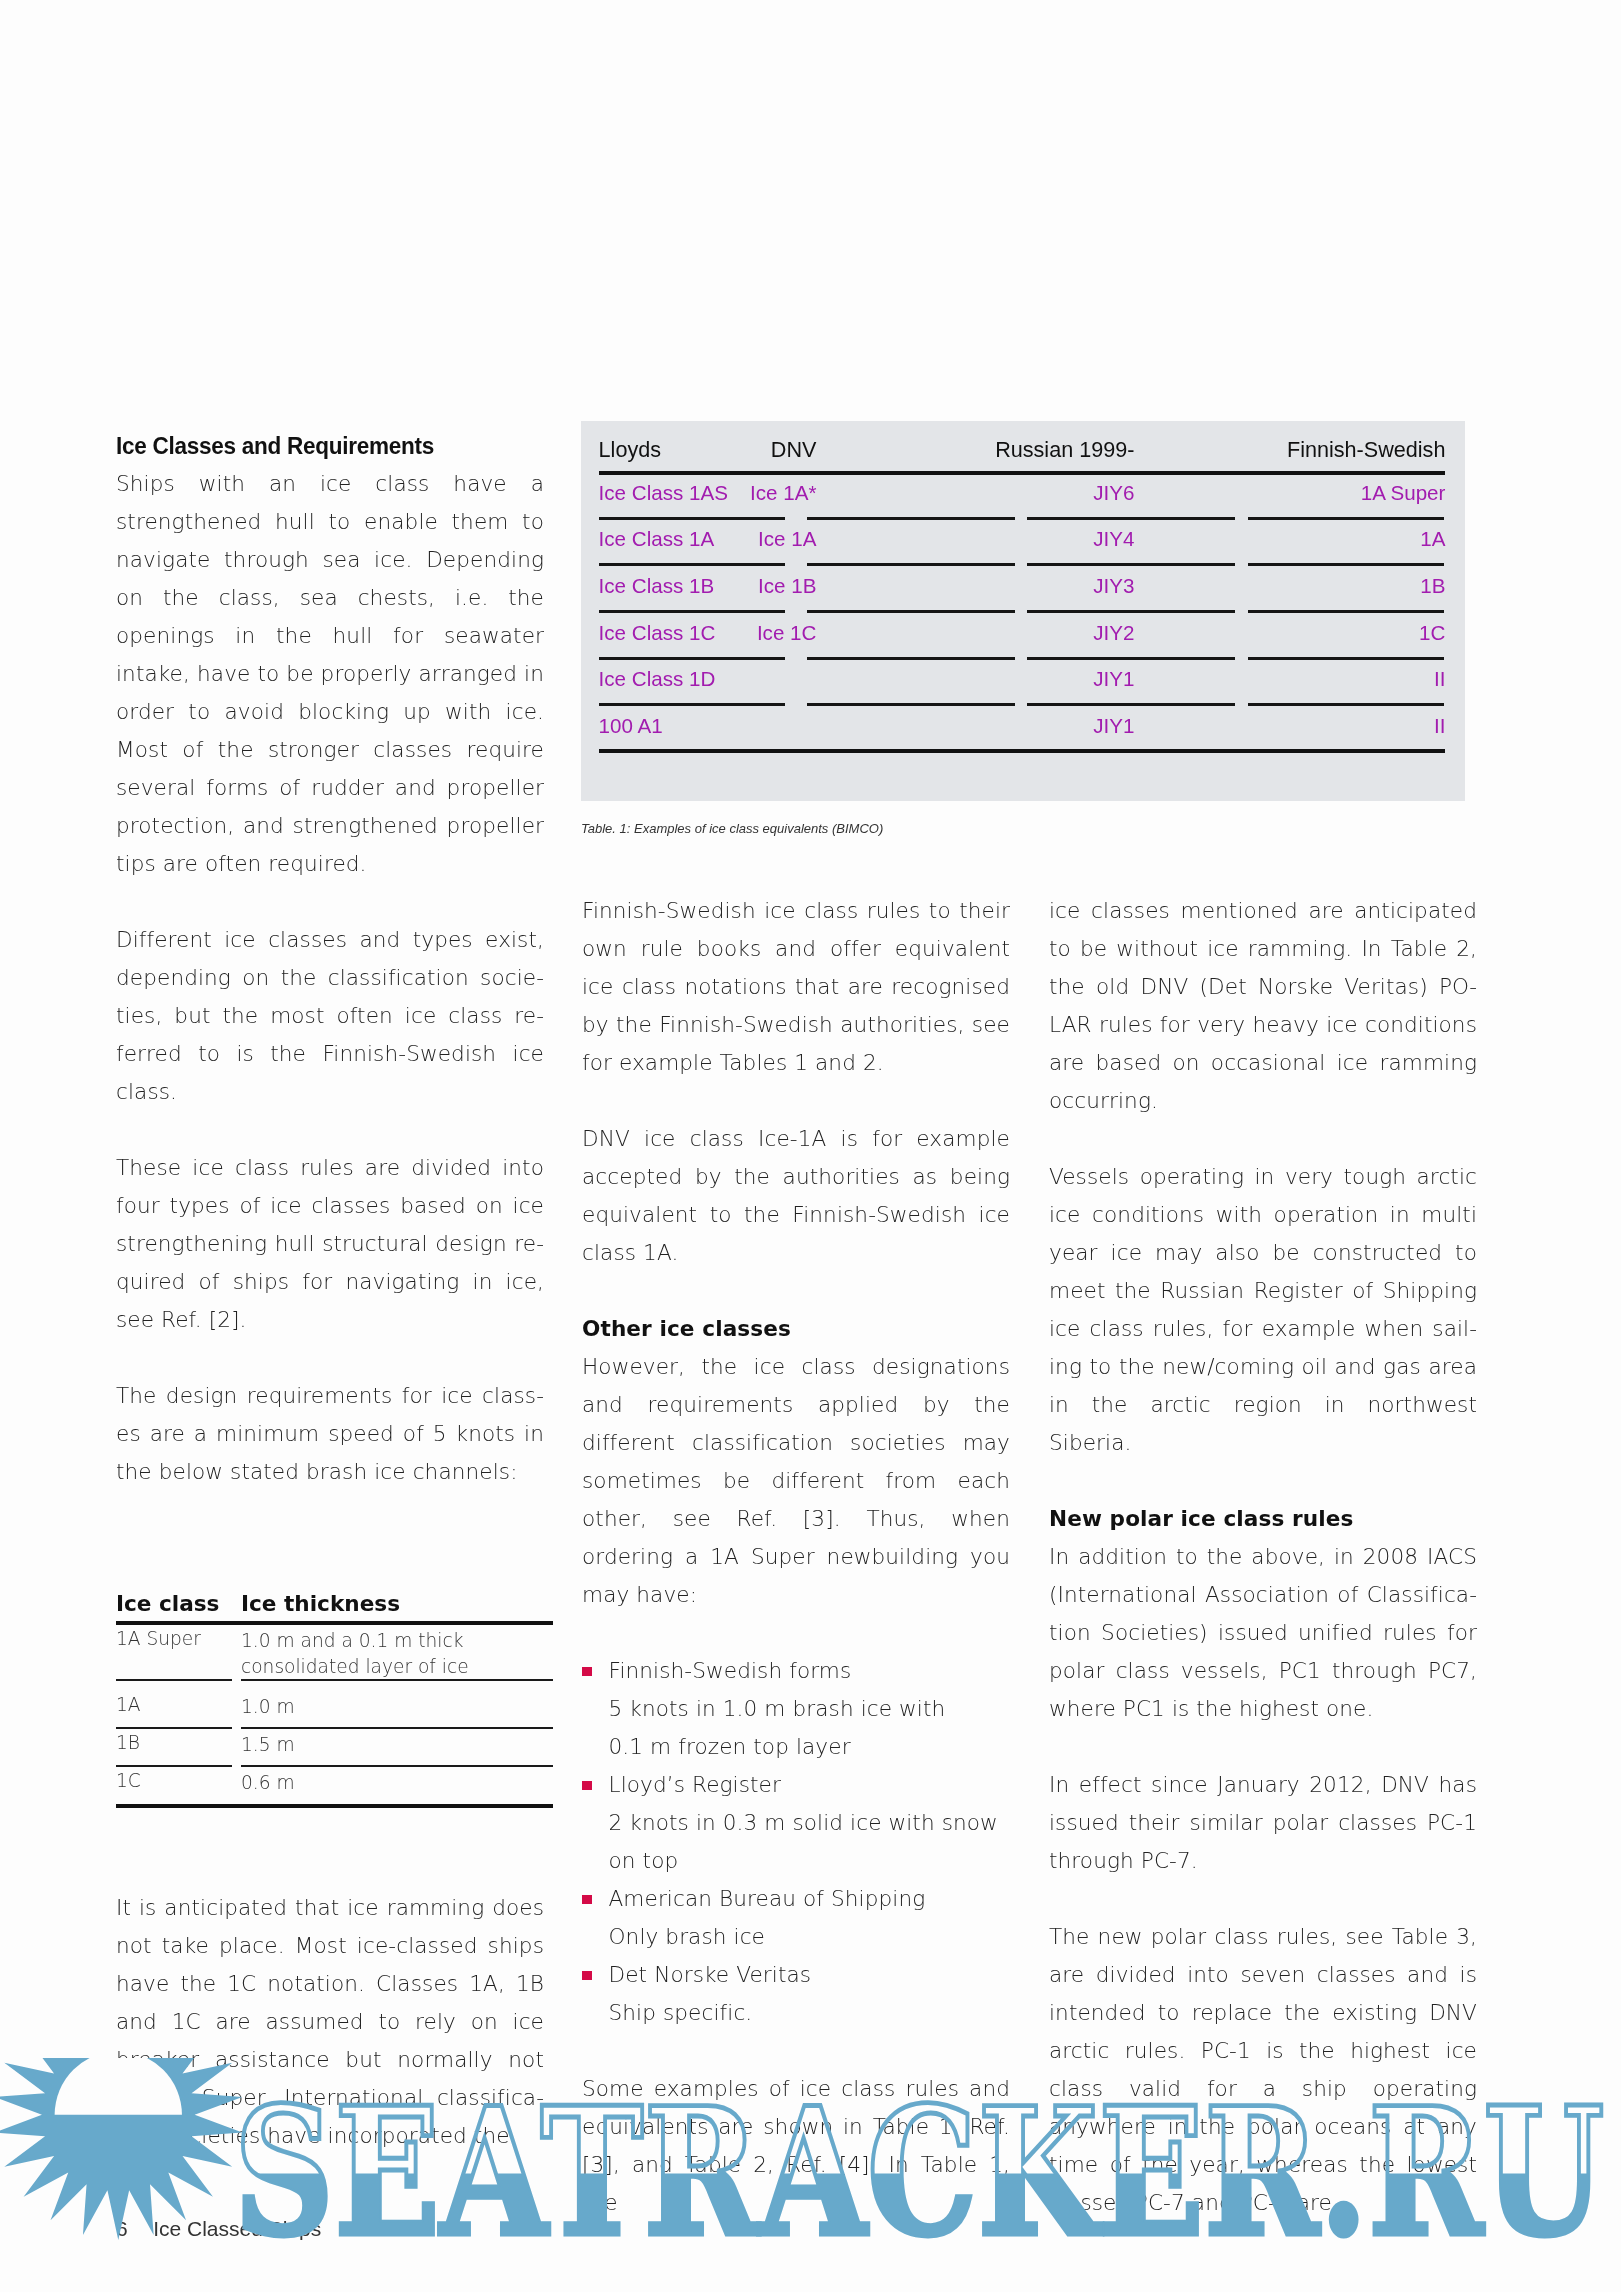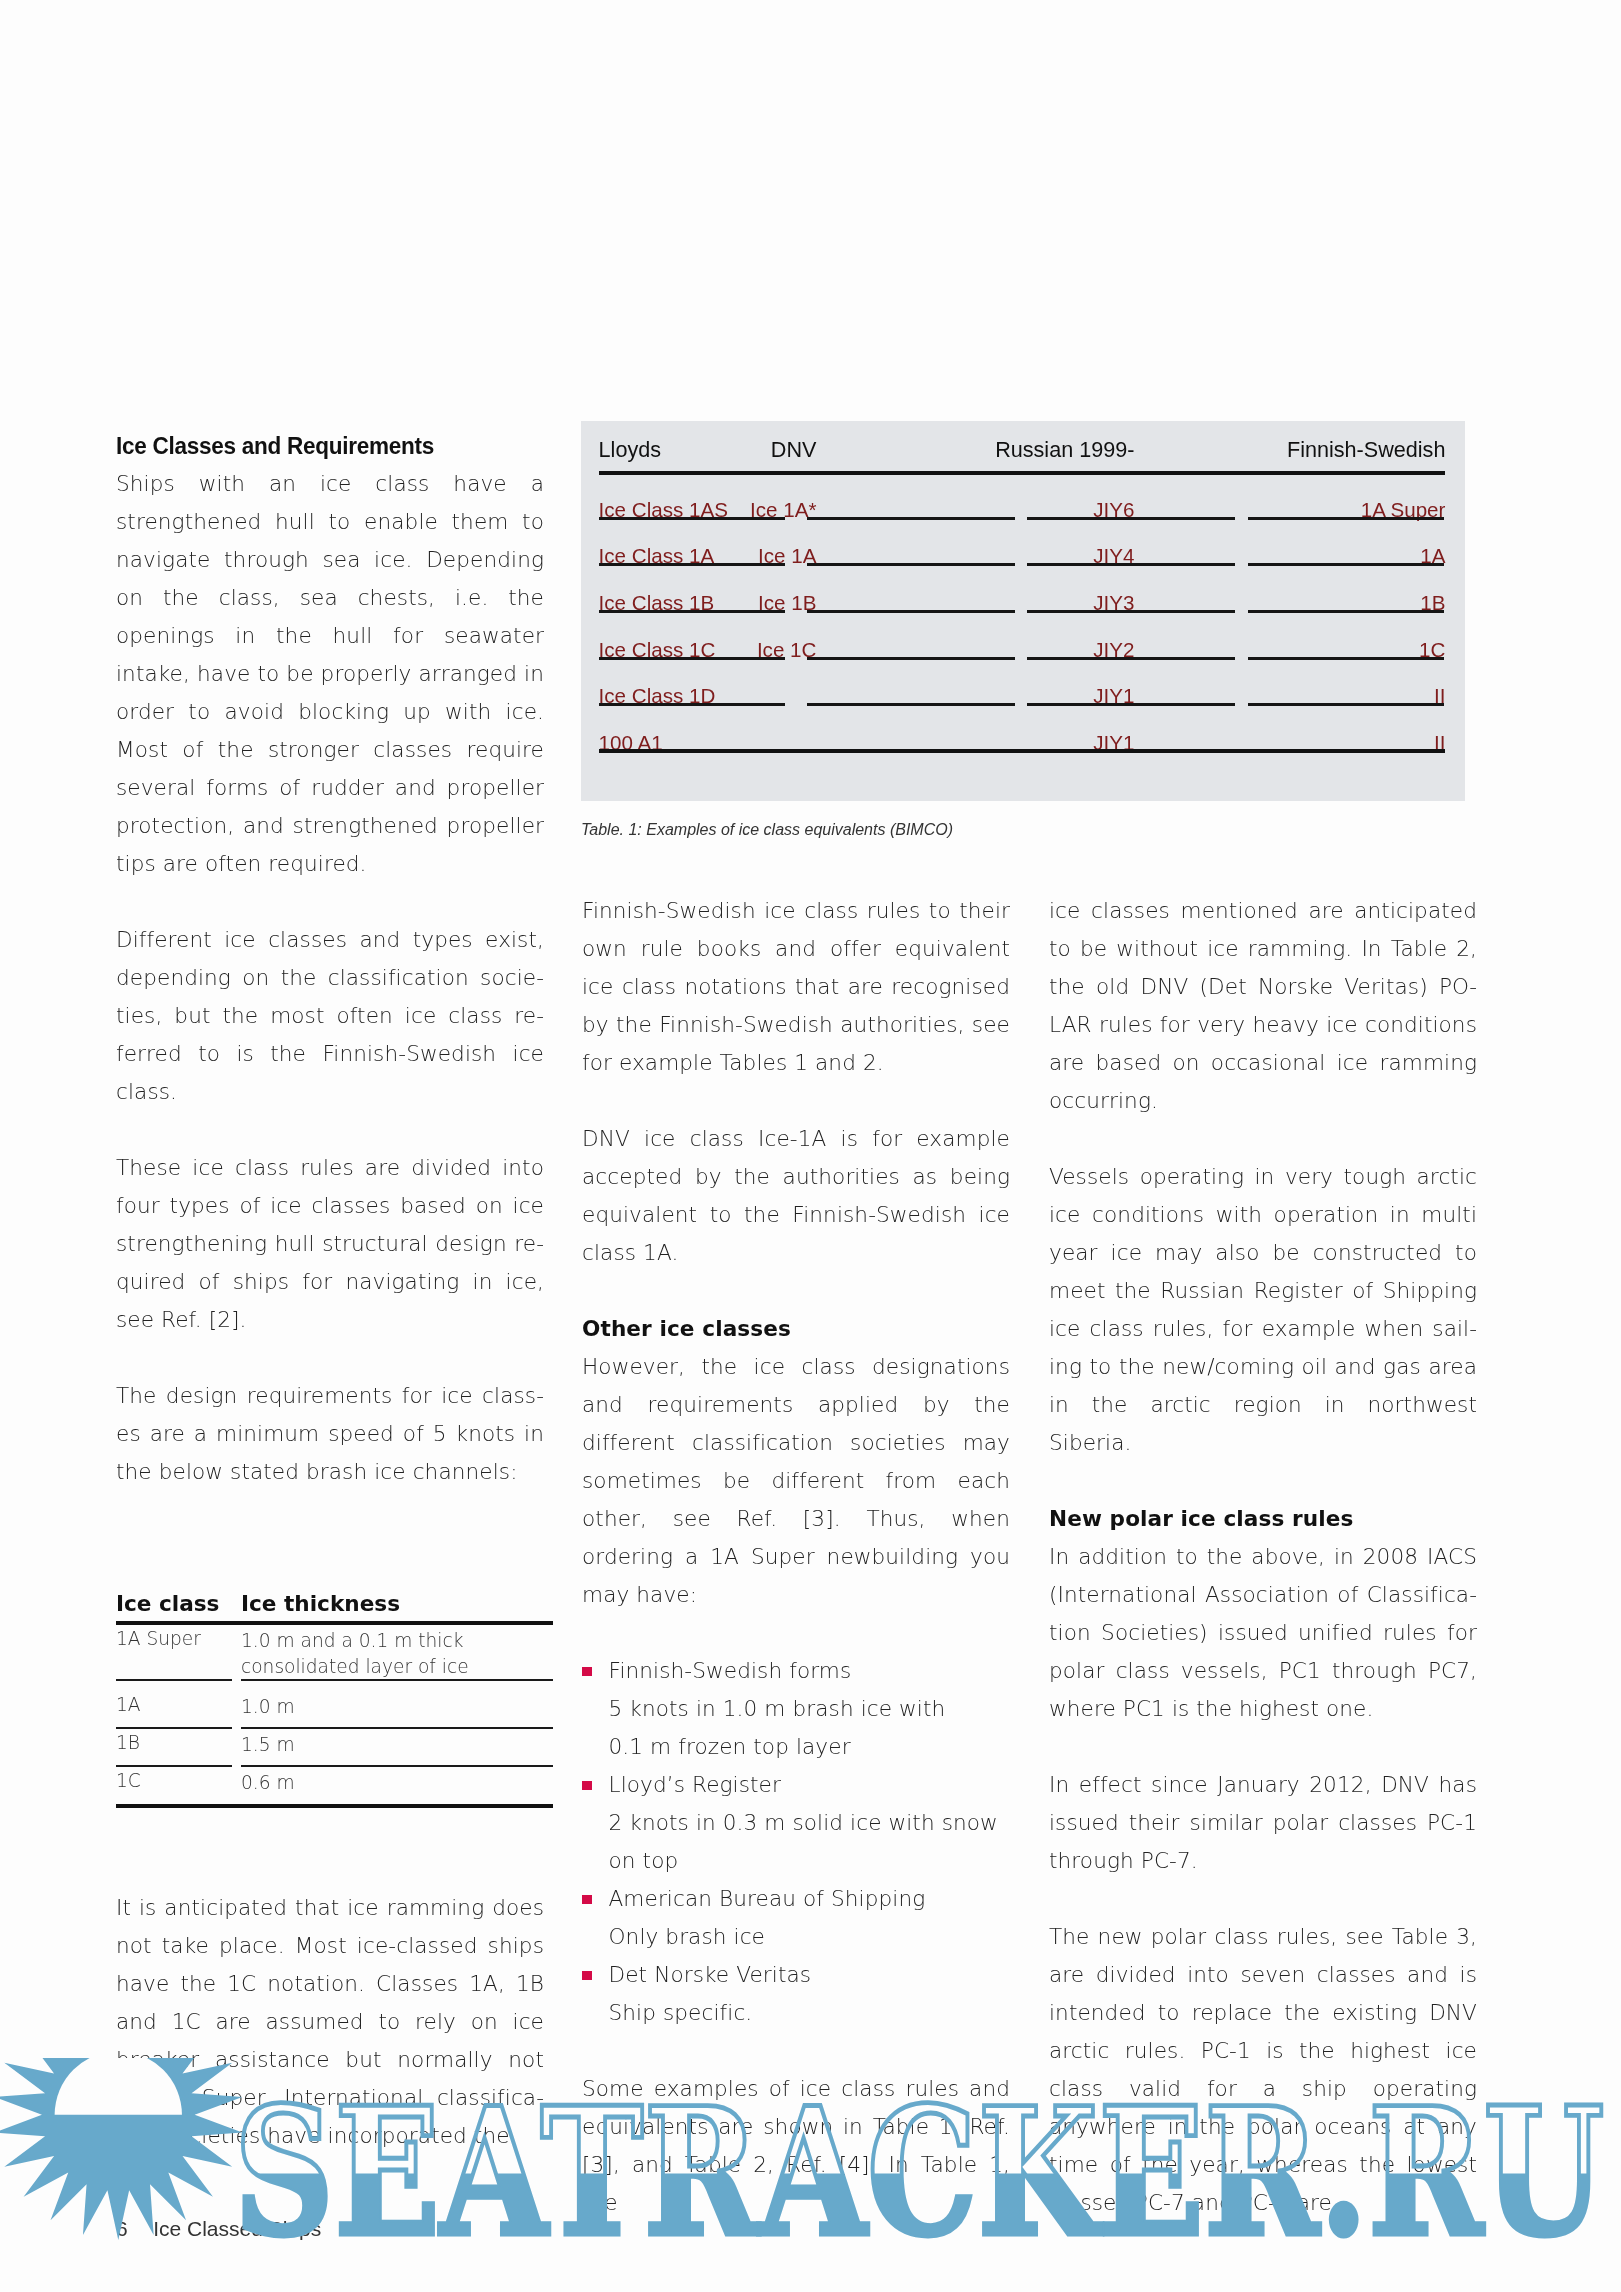--- a/index.html
+++ b/index.html
@@ -27,26 +27,26 @@
 
   
   #table1 {
     left: 581px; top: 421px; width: 884px; height: 380px; background: #e3e5e8;
   }
   .t1-head { position: absolute; left: 17.6px; right: 19.6px; top: 15.7px; height: 31px; display: flex;
     font-family: "Liberation Sans", sans-serif; font-size: 21.6px; color: #111; }
   .t1-head span { display: block; }
   .t1-rule-thick { position: absolute; left: 17.6px; right: 19.6px; height: 3.9px; background: #111; }
   .t1-row { position: absolute; left: 17.6px; right: 19.6px; height: 46px; }
-  .t1-cell { position: absolute; top: 0; font-family: "Liberation Sans", sans-serif; font-size: 20.6px; color: #7f1d1d;
-    font-weight: 400; line-height: 33px; margin-top: 17px; }
+  .t1-cell { position: absolute; top: 0; font-family: "Liberation Sans", sans-serif; font-size: 20.6px; color: #a21caf;
+    font-weight: 400; line-height: 33px; }
   .t1-line { position: absolute; height: 2.9px; background: #151515; }
   #table1-caption {
     left: 581px; top: 821px; font-family: "Liberation Sans", sans-serif; font-style: italic;
-    font-size: 16px; color: #333;
+    font-size: 13px; color: #333;
   }
 
   
   #table2 { left: 116px; top: 1586px; width: 437px; }
   .t2-head { display: flex; font-family: "DejaVu Sans", sans-serif; font-weight: 700; font-size: 21.6px; color: #111; height: 35px; align-items: center; }
   .t2-rule-thick { height: 3.9px; background: #111; }
   .t2-row { display: flex; position: relative; font-family: "DejaVu Sans", sans-serif; font-size: 18.6px; font-weight: 300; color: #333; }
   .t2-c1 { width: 125px; padding-top: 2.9px; }
   .t2-c2 { flex: 1; padding-top: 2.9px; line-height: 26.5px; }
   .t2-sep { position: relative; height: 2px; }

